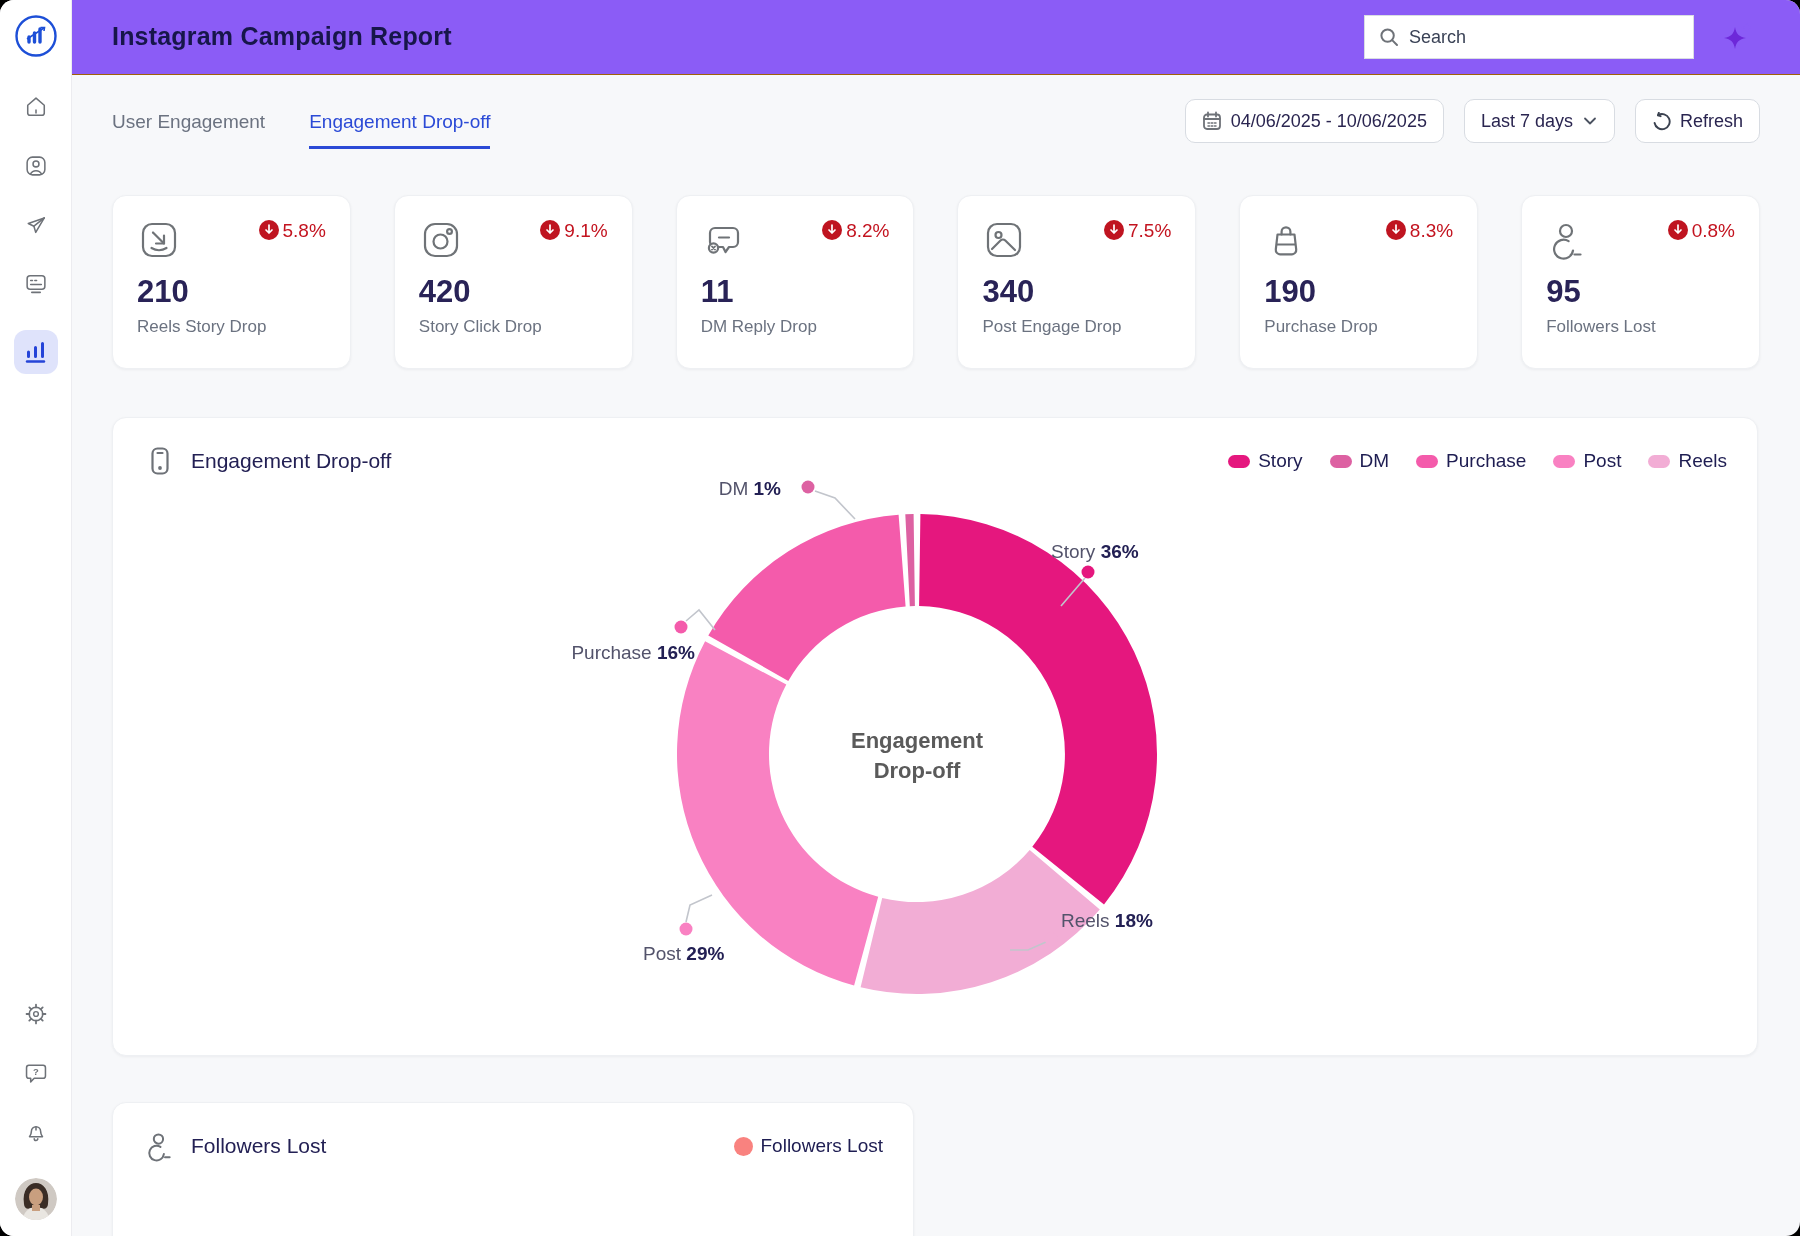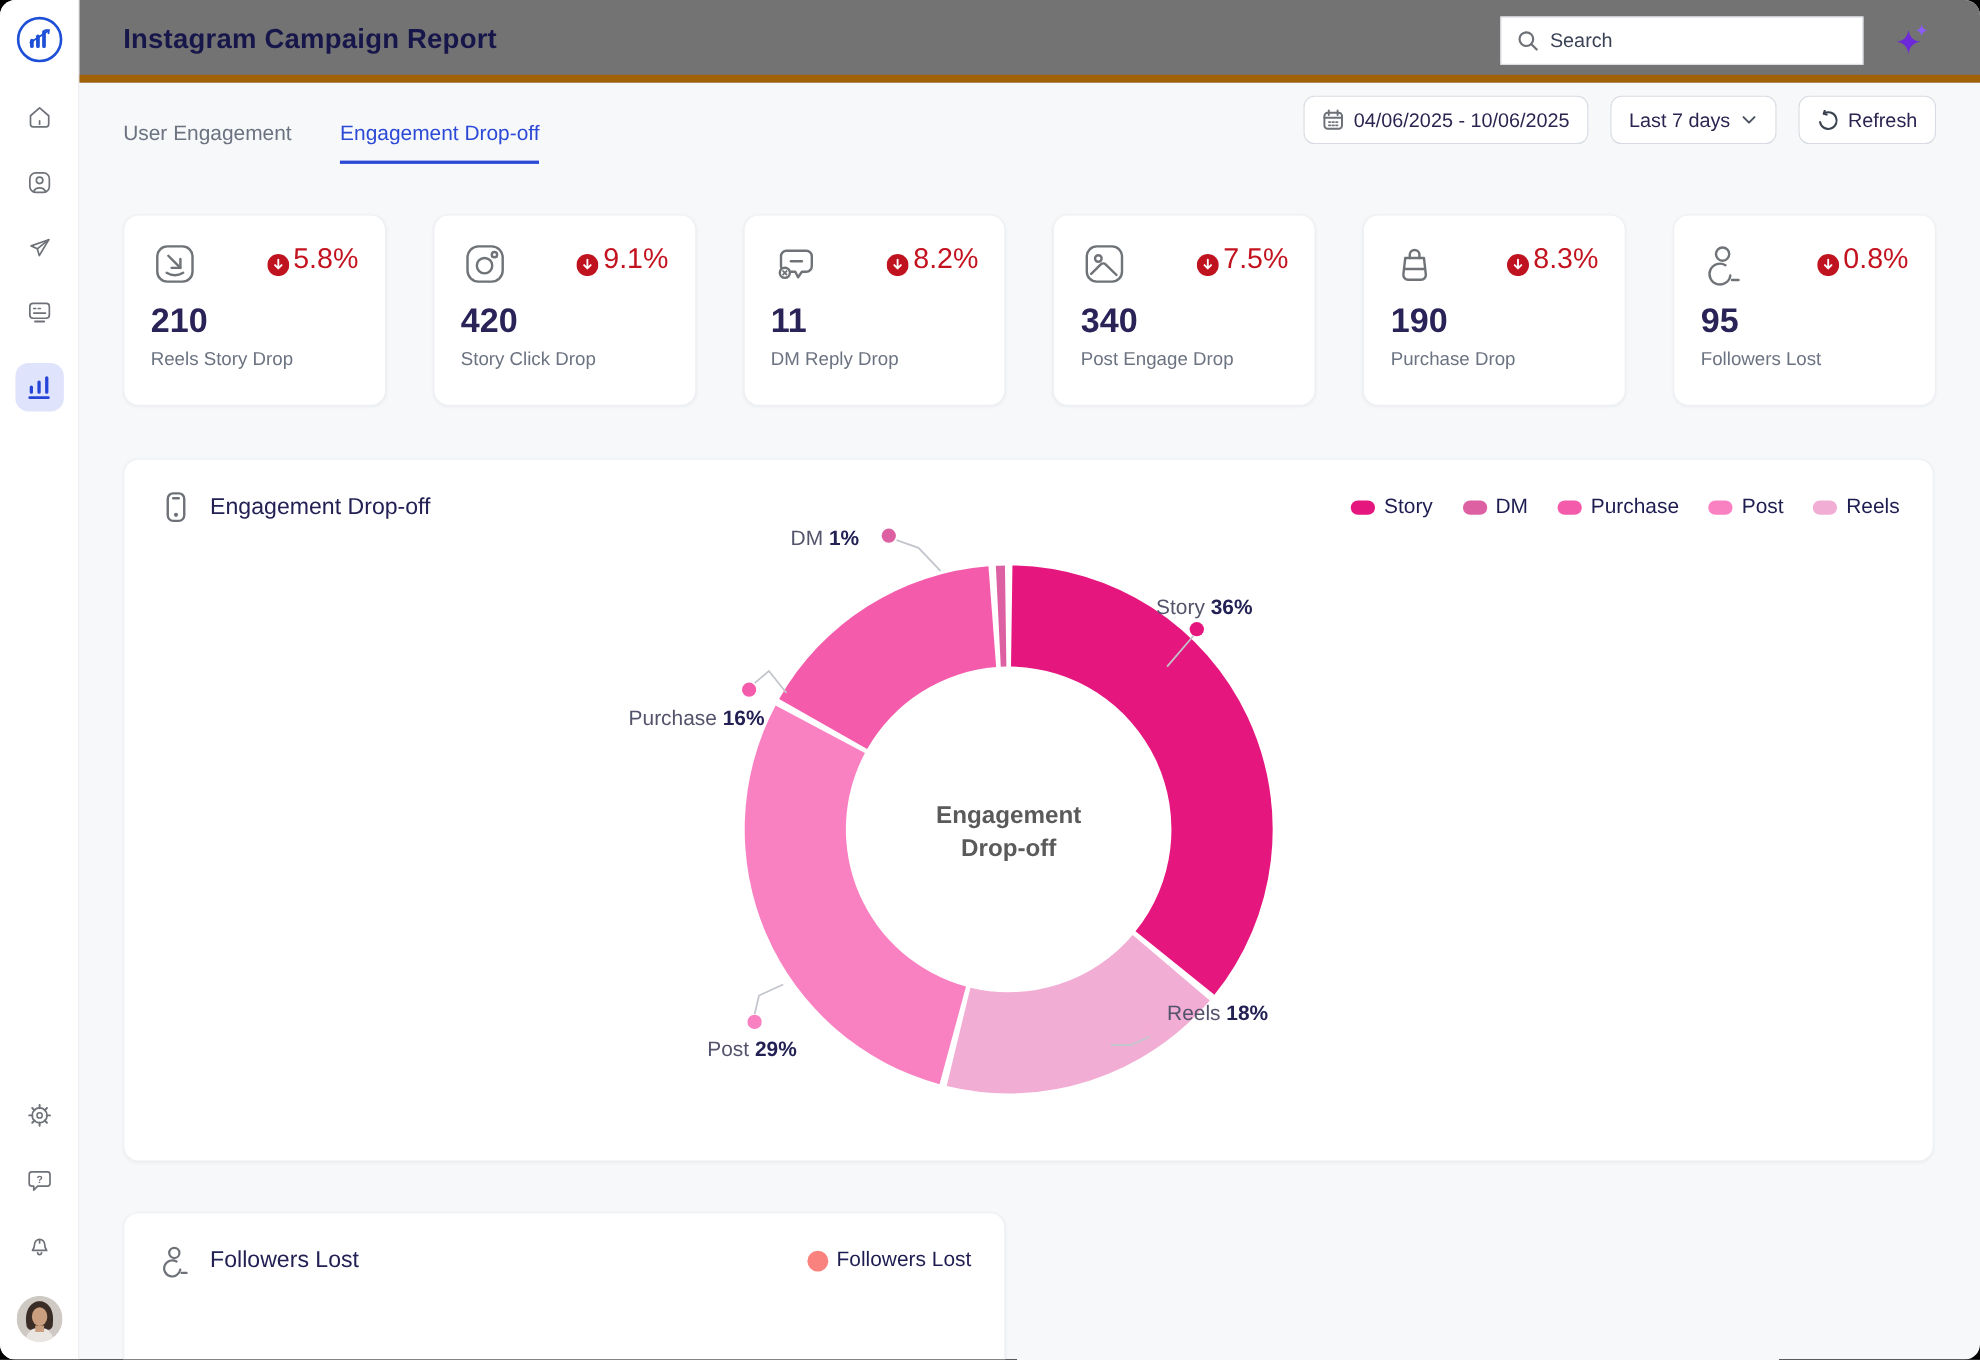--- a/index.html
+++ b/index.html
@@ -11,41 +11,41 @@
   .sidebar { position:absolute; left:0; top:0; width:72px; height:100%; background:#fff; border-right:1px solid #ececf0; display:flex; flex-direction:column; align-items:center; z-index:5; }
   .logo { margin-top:13px; width:46px; height:46px; }
   .side-nav { margin-top:35px; display:flex; flex-direction:column; align-items:center; gap:33px; }
   .side-ic { width:26px; height:26px; display:block; cursor:pointer; }
   .side-active { width:44px; height:44px; border-radius:12px; background:#dfe3fb; display:flex; align-items:center; justify-content:center; cursor:pointer; }
   .side-bottom { margin-top:auto; display:flex; flex-direction:column; align-items:center; gap:33px; padding-bottom:16px; }
   .avatar { width:42px; height:42px; border-radius:50%; overflow:hidden; display:block; cursor:pointer; }
 
   
   .main { position:absolute; left:72px; top:0; width:1728px; height:100%; }
-  .topbar { position:relative; height:75px; background:#737373; border-bottom:7px solid #a16207; }
+  .topbar { position:relative; height:75px; background:#8b5cf6; border-bottom:1px solid #a16207; }
   .topbar h1 { position:absolute; left:40px; top:22px; font-size:25px; font-weight:bold; color:#17164a; letter-spacing:.2px; }
   .search { position:absolute; right:106px; top:15px; width:330px; height:44px; border:1px solid #d9dde3; border-radius:0; background:#fff; display:flex; align-items:center; padding:0 14px; gap:10px; cursor:text; }
   .search span { font-size:18px; color:#3a4256; }
   .sparkle { position:absolute; right:42px; top:17px; width:40px; height:40px; cursor:pointer; }
 
   
   .content { position:absolute; left:0; top:75px; width:100%; height:1161px; padding:0 40px; }
   .toolbar { position:relative; height:74px; }
   .tabs { position:absolute; left:0; bottom:0; display:flex; gap:44px; }
   .tab { font-size:19px; color:#6b7280; padding-bottom:13px; cursor:pointer; border-bottom:3px solid transparent; }
   .tab.active { color:#2b4ad6; font-weight:500; border-bottom-color:#2b4ad6; }
-  .controls { position:absolute; right:0; top:12px; display:flex; gap:20px; }
+  .controls { position:absolute; right:0; top:24px; display:flex; gap:20px; }
   .ctl { height:44px; background:#fff; border:1px solid #d8dce2; border-radius:10px; display:flex; align-items:center; padding:0 16px; gap:9px; font-size:18px; color:#2a2550; cursor:pointer; }
 
   
   .stats { display:flex; gap:43px; margin-top:46px; }
   .stat-card { width:239px; height:174px; background:#fff; border:1px solid #eef0f3; border-radius:14px; box-shadow:0 1px 3px rgba(20,20,43,.05); padding:22px 24px 0; }
   .stat-top { display:flex; justify-content:space-between; align-items:flex-start; }
   .stat-ic { width:44px; height:44px; }
-  .delta { display:flex; align-items:flex-end; gap:4px; color:#c3131f; font-size:26px; font-weight:500; margin-top:2px; }
+  .delta { display:flex; align-items:flex-start; gap:4px; color:#c3131f; font-size:19px; font-weight:500; margin-top:2px; }
   .stat-val { margin-top:12px; font-size:31px; font-weight:bold; color:#292357; }
   .stat-lbl { margin-top:7px; font-size:17px; color:#6b7280; }
 
   
   .chart-card { position:relative; margin-top:48px; width:1646px; height:639px; background:#fff; border:1px solid #eef0f3; border-radius:14px; box-shadow:0 1px 3px rgba(20,20,43,.05); }
   .card-head { position:absolute; left:0; top:0; width:100%; padding:26px 30px 0; display:flex; justify-content:space-between; align-items:center; z-index:2; }
   .card-title { display:flex; align-items:center; gap:14px; font-size:21px; color:#232054; }
   .legend { display:flex; align-items:center; gap:27px; }
   .leg-item { display:flex; align-items:center; gap:8px; font-size:19px; color:#1e1d52; cursor:pointer; }
   .leg-pill { width:22px; height:13px; border-radius:7px; }

